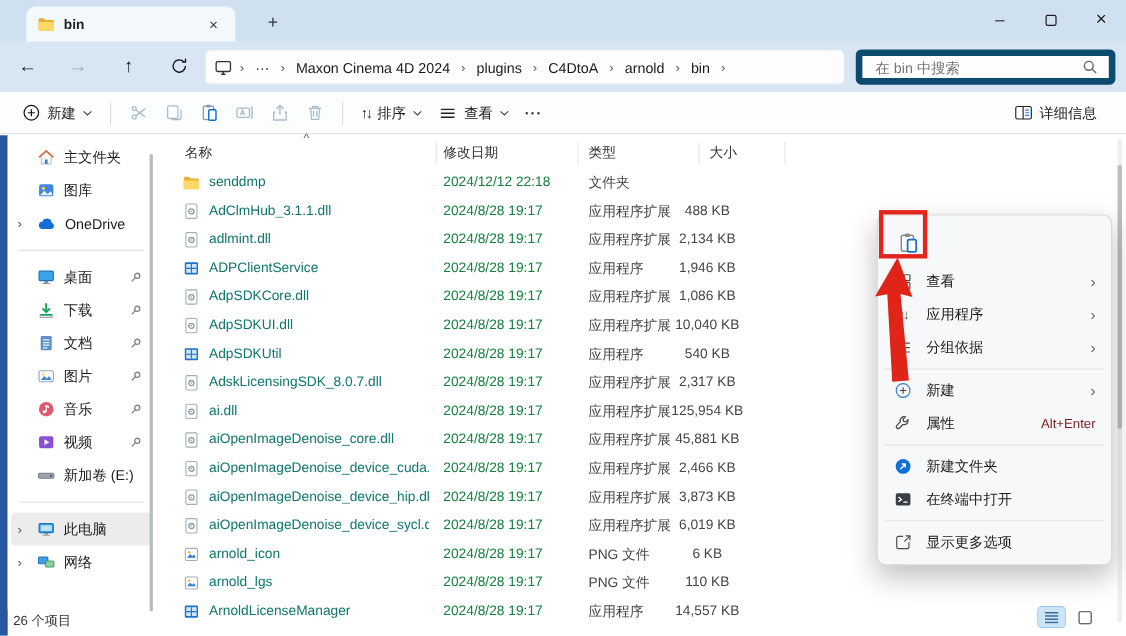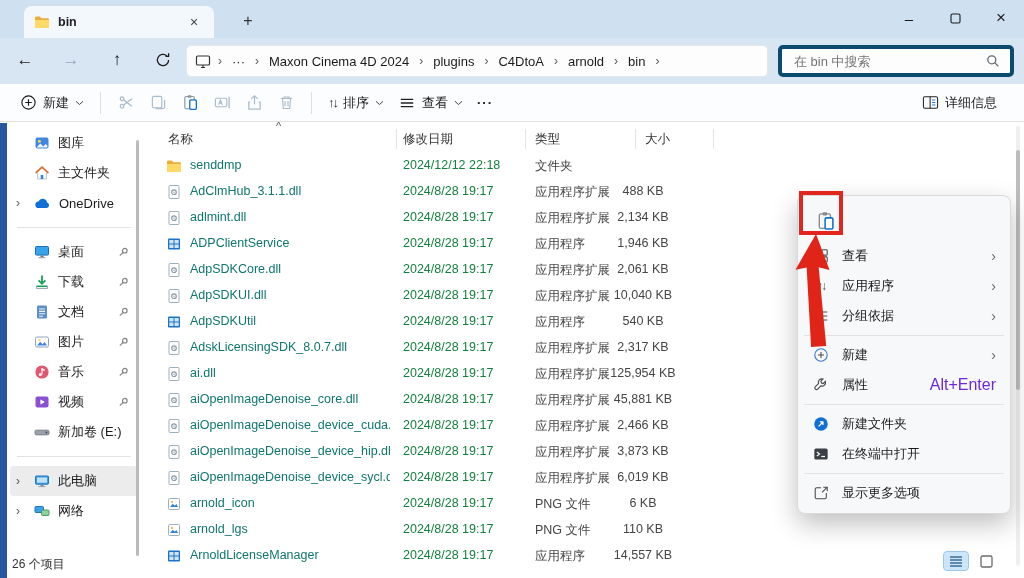--- a/index.html
+++ b/index.html
@@ -19,21 +19,21 @@
 
   
   .navbar{position:absolute;left:0;top:38px;right:0;height:46px;background:#d8e5f2}
   .navbtns{position:absolute;left:10px;top:7px;display:flex;gap:16px}
   .navbtn{width:30px;height:30px;display:flex;align-items:center;justify-content:center;font-size:17px;color:#1b1b1b;border-radius:4px}
   .navbtn.disabled{color:#97a8b8}
   .addr{position:absolute;left:186px;top:7px;width:582px;height:32px;background:#fdfdfe;border:1px solid #e3e8ee;
         border-radius:5px;box-sizing:border-box;display:flex;align-items:center;padding:0 8px;gap:2px;font-size:13px}
   .crumb{padding:3px 7px;border-radius:4px;white-space:nowrap}
   .csep{color:#555;font-size:12px;padding:0 1px}
-  .search{position:absolute;left:778px;top:7px;width:236px;height:32px;background:#fdfdfe;border:4px solid #0c4a6e;
+  .search{position:absolute;left:778px;top:7px;width:236px;height:32px;background:#fdfdfe;border:6px solid #0c4a6e;
           border-radius:5px;box-sizing:border-box;display:flex;align-items:center;padding:0 10px;gap:8px}
   .search input{flex:1;border:none;outline:none;background:transparent;font-size:13px;color:#60707e;
                 font-family:"Liberation Sans","DejaVu Sans",sans-serif}
 
   
   .toolbar{position:absolute;left:0;top:84px;right:0;height:38px;background:#fbfdfe;border-bottom:1px solid #e3e3e3;
            display:flex;align-items:center;padding:0 12px;box-sizing:border-box}
   .tbtn{display:flex;align-items:center;gap:6px;padding:6px 7px;border-radius:4px;font-size:13px;color:#1b1b1b}
   .tico{width:18px;height:18px;display:flex;align-items:center;justify-content:center}
   .tsep{width:1px;height:22px;background:#dedede;margin:0 9px}
@@ -77,21 +77,21 @@
   .vt.sel{background:#cde5f8;outline:1px solid #9cc6e9}
 
   
   .cmenu{position:absolute;left:797px;top:195px;width:214px;background:#f7f8fa;border:1px solid #d9d9d9;
          border-radius:8px;box-shadow:0 10px 26px rgba(0,0,0,.25);padding:5px;box-sizing:border-box;z-index:50}
   .cm-top{height:40px;display:flex;align-items:center;padding-left:6px}
   .cm-paste{width:34px;height:34px;border-radius:4px;display:flex;align-items:center;justify-content:center}
   .cmi{height:30px;display:flex;align-items:center;gap:12px;padding:0 9px;border-radius:4px;font-size:13px;color:#1b1b1b;position:relative}
   .cmi .mico{width:18px;height:18px;display:flex;align-items:center;justify-content:center}
   .cmi .sub{margin-left:auto;color:#666;font-size:14px}
-  .cmi .short{margin-left:auto;color:#6d28d9;font-size:16px}
+  .cmi .short{margin-left:auto;color:#7f1d1d;font-size:12px}
   .cmsep{height:1px;background:#e3e3e3;margin:4px 1px}
 
   
   .redbox{position:absolute;left:799px;top:191px;width:44px;height:44px;border:4px solid #e3261d;box-sizing:border-box;z-index:60}
   .redarrow{position:absolute;left:786px;top:228px;z-index:60}
 
   
   .ic{width:16px;height:16px}
 </style>
 </head>
@@ -265,36 +265,36 @@
     </div>
   </div>
 </div>
 
 <div class="leftstrip"></div>
 
 <div class="sidebar">
   <div class="sitem">
     <span>
         <svg class="ic" viewBox="0 0 16 16">
+          <path d="M1.6 8L8 2.2 14.4 8" fill="none" stroke="#d8703c" stroke-width="1.7"></path>
+          <path d="M3.6 7.6V14h8.8V7.6" fill="#fdfdfd" stroke="#b9c4cf"></path>
+          <rect x="6.7" y="10" width="2.6" height="4" fill="#3c83d6"></rect>
+        </svg>
+      </span>
+    <span>主文件夹</span>
+  </div>
+  <div class="sitem">
+    <span>
+        <svg class="ic" viewBox="0 0 16 16">
           <rect x="1.5" y="2.5" width="13" height="11" rx="2" fill="#3f87e0"></rect>
           <circle cx="5.4" cy="6.2" r="1.5" fill="#ffd34d"></circle>
           <path d="M2.5 12.5l3.8-4 3 3 2.4-2.6 1.8 1.9v.7a1 1 0 0 1-1 1z" fill="#fff" opacity=".92"></path>
         </svg>
       </span>
     <span>图库</span>
-  </div>
-  <div class="sitem">
-    <span>
-        <svg class="ic" viewBox="0 0 16 16">
-          <path d="M1.6 8L8 2.2 14.4 8" fill="none" stroke="#d8703c" stroke-width="1.7"></path>
-          <path d="M3.6 7.6V14h8.8V7.6" fill="#fdfdfd" stroke="#b9c4cf"></path>
-          <rect x="6.7" y="10" width="2.6" height="4" fill="#3c83d6"></rect>
-        </svg>
-      </span>
-    <span>主文件夹</span>
   </div>
   <div class="sitem">
     <span class="chev">›</span>
     <span>
         <svg width="17" height="11" viewBox="0 0 18 12">
           <path d="M5 11a3.6 3.6 0 0 1-.4-7.2A4.9 4.9 0 0 1 14 5a3.1 3.1 0 0 1-.4 6z" fill="#0f6fd7"></path>
         </svg>
       </span>
     <span>OneDrive</span>
   </div>
@@ -502,21 +502,21 @@
     <span class="fic">
           <svg class="ic" viewBox="0 0 16 16">
             <rect x="3" y="1.5" width="10" height="13" rx="1" fill="#fff" stroke="#9fb0bd"></rect>
             <circle cx="8" cy="8.2" r="2.3" fill="none" stroke="#8b9aa7" stroke-width="1.2"></circle>
             <circle cx="8" cy="8.2" r=".7" fill="#8b9aa7"></circle>
           </svg>
         </span>
     <span class="fname">AdpSDKCore.dll</span>
     <span class="fdate">2024/8/28 19:17</span>
     <span class="ftype">应用程序扩展</span>
-    <span class="fsize">2,061 KB</span>
+    <span class="fsize">1,086 KB</span>
   </div>
 
   <div class="frow">
     <span class="fic">
           <svg class="ic" viewBox="0 0 16 16">
             <rect x="3" y="1.5" width="10" height="13" rx="1" fill="#fff" stroke="#9fb0bd"></rect>
             <circle cx="8" cy="8.2" r="2.3" fill="none" stroke="#8b9aa7" stroke-width="1.2"></circle>
             <circle cx="8" cy="8.2" r=".7" fill="#8b9aa7"></circle>
           </svg>
         </span>

